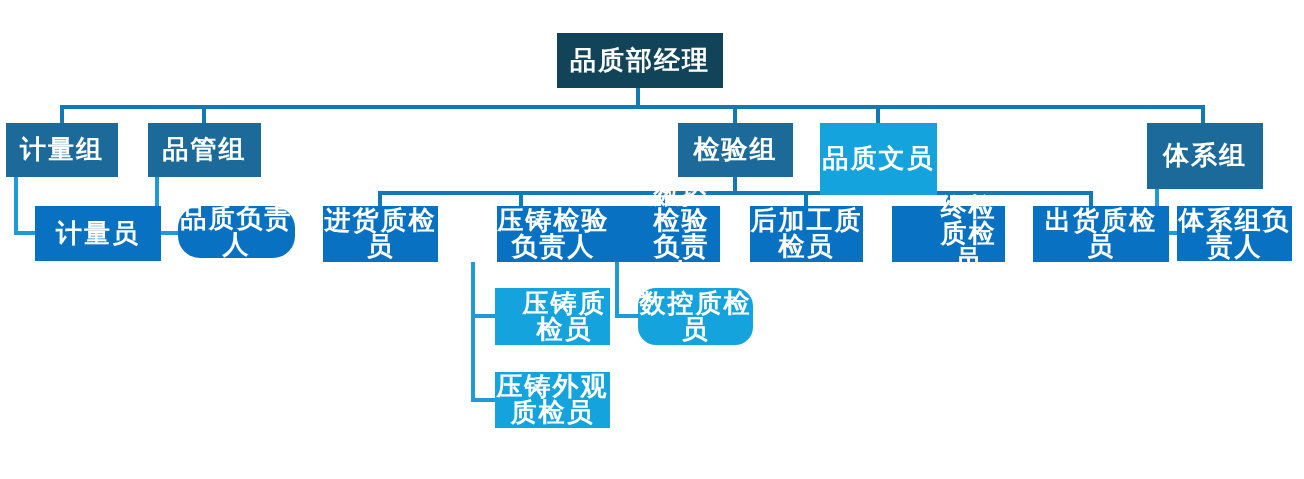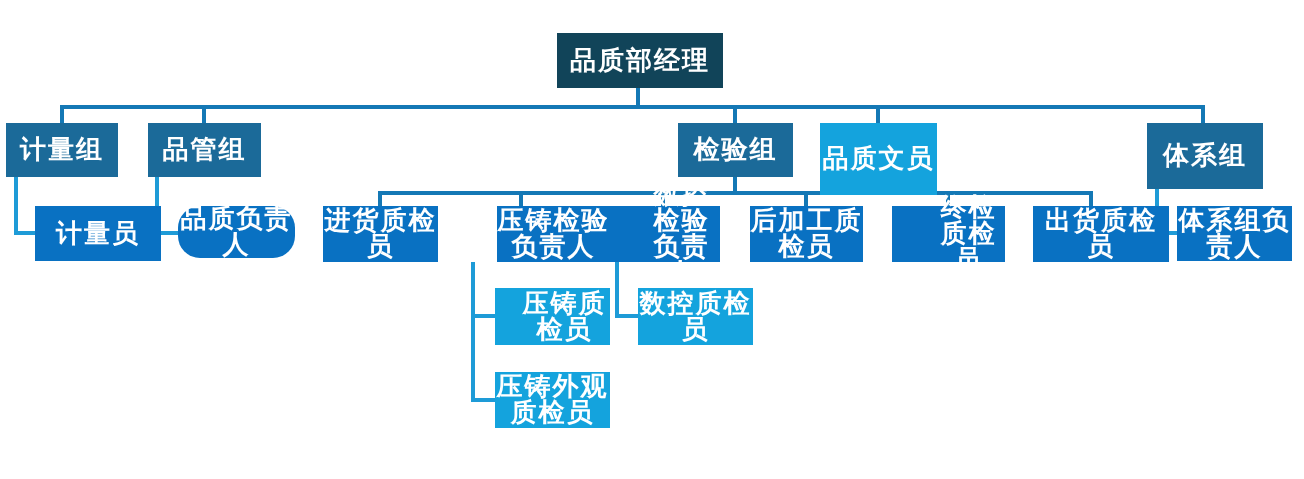--- a/index.html
+++ b/index.html
@@ -76,16 +76,16 @@
   <div class="node l3" style="left:178px; top:206px; width:117px; height:52px;border-radius:22px;">品质负责人</div>
   <div class="node l3" style="left:323px; top:206px; width:115px; height:56px;">进货质检员</div>
   <div class="node l3" style="left:465px; top:206px; width:113px; height:56px;margin-left:32px;">压铸检验负责人</div>
   <div class="node l3" style="left:607px; top:206px; width:113px; height:56px;padding-left:36px;">数控检验负责人</div>
   <div class="node l3" style="left:750px; top:206px; width:113px; height:56px;">后加工质检员</div>
   <div class="node l3" style="left:892px; top:206px; width:113px; height:56px;padding-left:40px;">终检质检员</div>
   <div class="node l3" style="left:1033px; top:206px; width:136px; height:56px;">出货质检员</div>
   <div class="node l3" style="left:1177px; top:206px; width:115px; height:55px;">体系组负责人</div>
 
   <div class="node light" style="left:495px; top:288px; width:115px; height:57px;padding-left:24px;">压铸质检员</div>
-  <div class="node light" style="left:638px; top:288px; width:115px; height:57px;">数控质检员</div>
+  <div class="node light" style="left:638px; top:288px; width:115px; height:57px;border-radius:18px;">数控质检员</div>
   <div class="node light" style="left:495px; top:372px; width:115px; height:56px;">压铸外观质检员</div>
 
 </div>
 
 </body></html>

